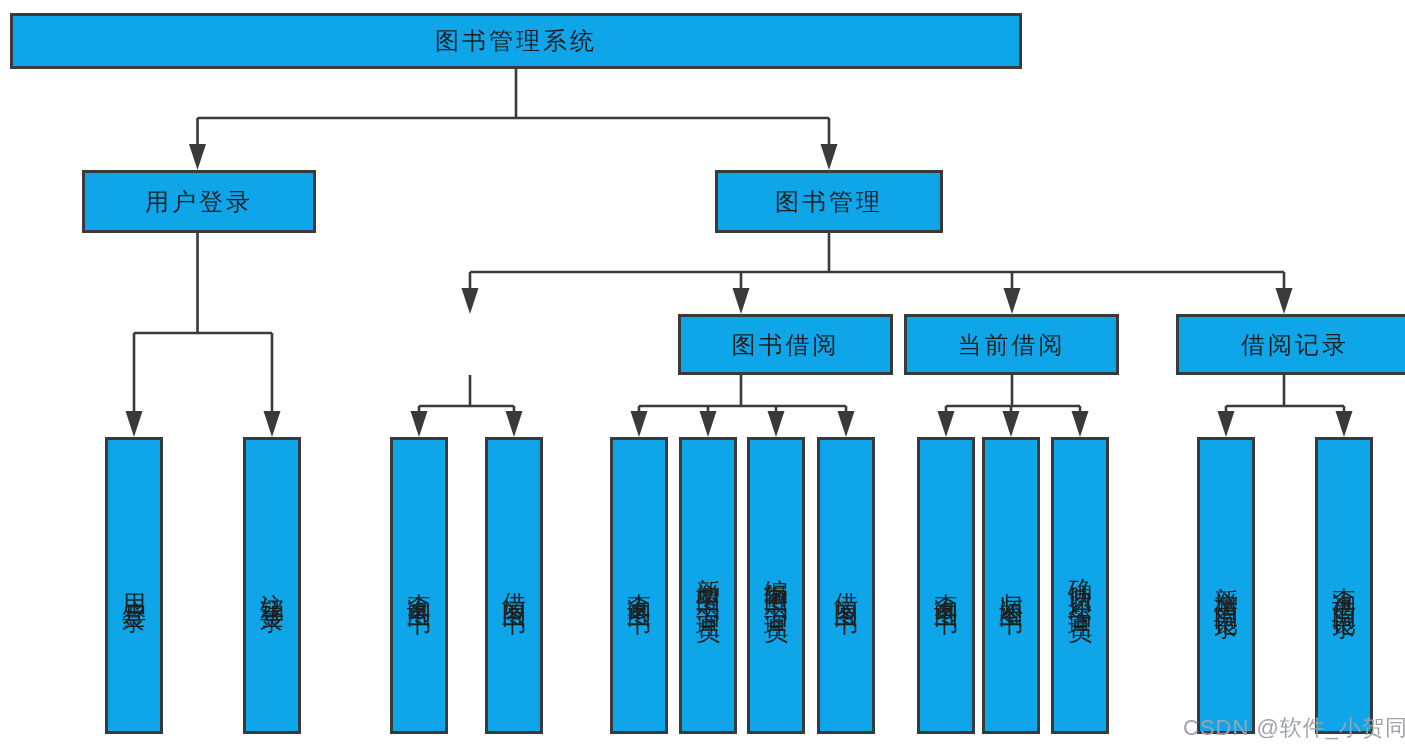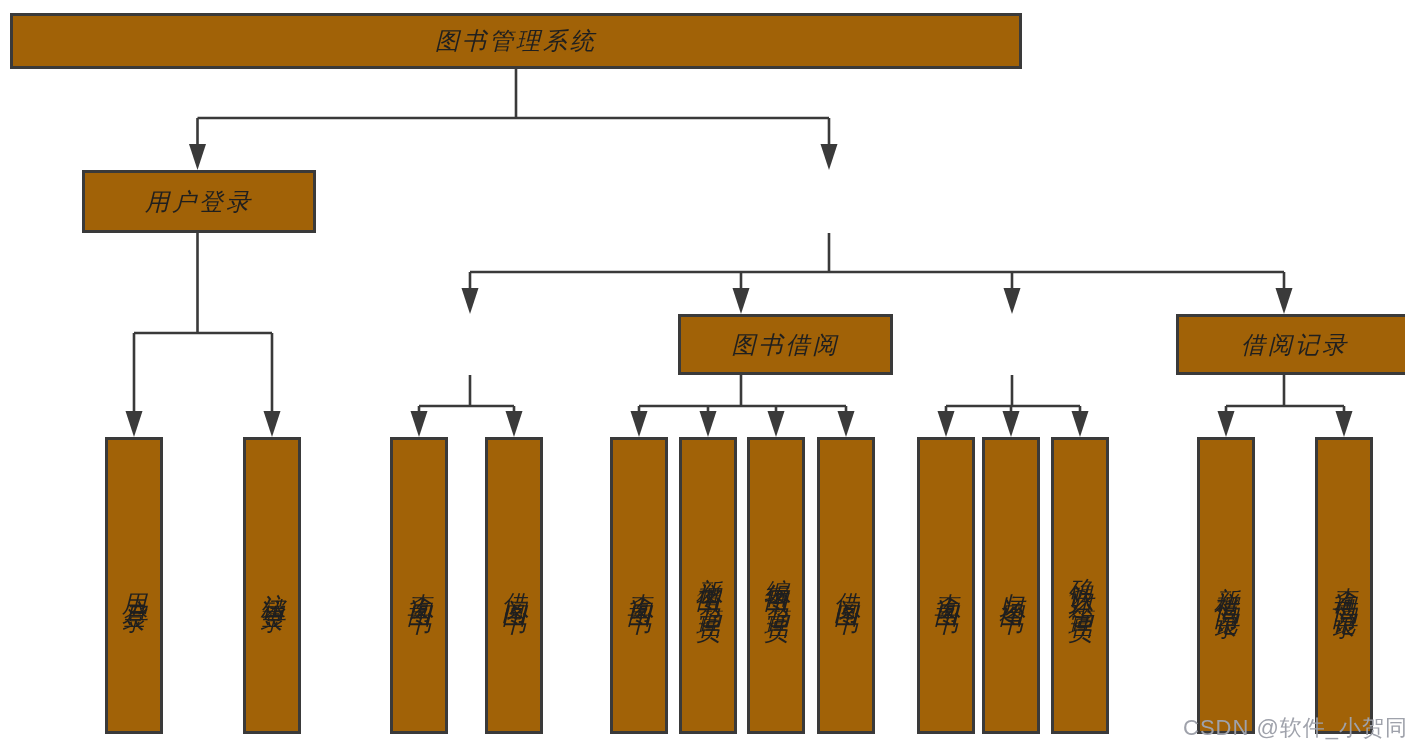--- a/index.html
+++ b/index.html
@@ -19,24 +19,23 @@
     overflow:hidden;
   }
   .connectors{
     position:absolute;left:0;top:0;width:1405px;height:747px;
     color:var(--line);
   }
   .box{
     position:absolute;
     box-sizing:border-box;
     border:3px solid var(--border);
-    background:#a16207;
+    background:#0ea5e9;
     display:flex;align-items:center;justify-content:center;
     text-align:right;
-    font-style:italic;
   }
   .h-box{
     font-size:24px;
     letter-spacing:3px;
     line-height:1;
   }
   .v-box{
     writing-mode:vertical-rl;
     font-size:24px;
     letter-spacing:6px;
@@ -101,23 +100,29 @@
     </g>
   </svg>
 
   <div class="box h-box" style="left:10px;top:13px;width:1012px;height:56px;">
     <span class="lbl">图书管理系统</span>
   </div>
 
   <div class="box h-box" style="left:82px;top:170px;width:234px;height:63px;">
     <span class="lbl">用户登录</span>
   </div>
+  <div class="box h-box" style="left:715px;top:170px;width:228px;height:63px;">
+    <span class="lbl">图书管理</span>
+  </div>
 
   <div class="box h-box" style="left:634px;top:314px;width:215px;height:61px;margin-left:44px;">
     <span class="lbl">图书借阅</span>
+  </div>
+  <div class="box h-box" style="left:904px;top:314px;width:215px;height:61px;">
+    <span class="lbl">当前借阅</span>
   </div>
   <div class="box h-box" style="left:1176px;top:314px;width:238px;height:61px;">
     <span class="lbl">借阅记录</span>
   </div>
 
   <div class="box v-box" style="left:105px;top:437px;width:58px;height:297px;">
     <span class="lbl">用户登录</span>
   </div>
   <div class="box v-box" style="left:243px;top:437px;width:58px;height:297px;">
     <span class="lbl">注销登录</span>

